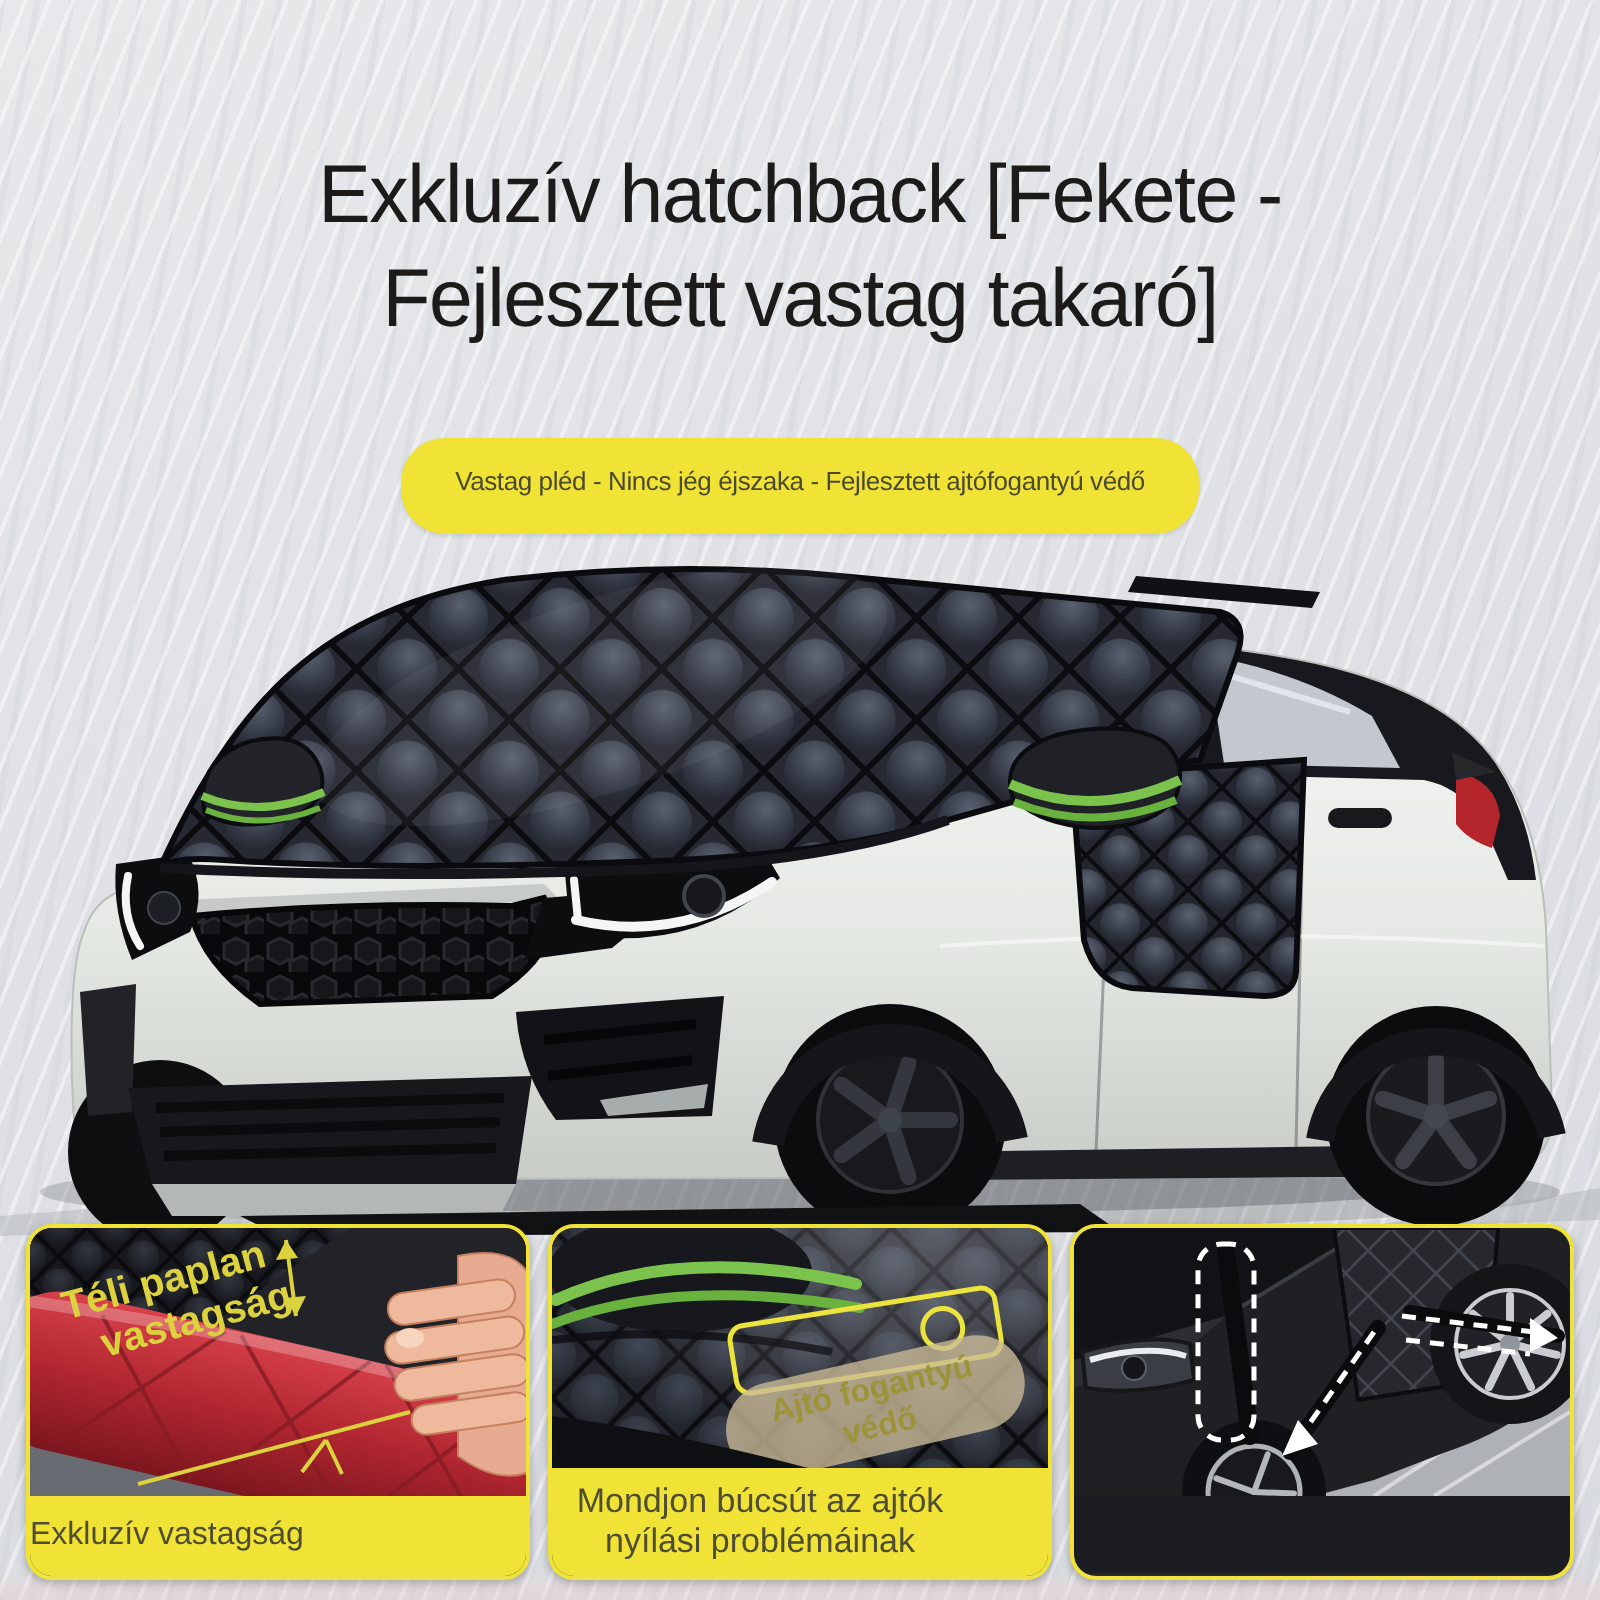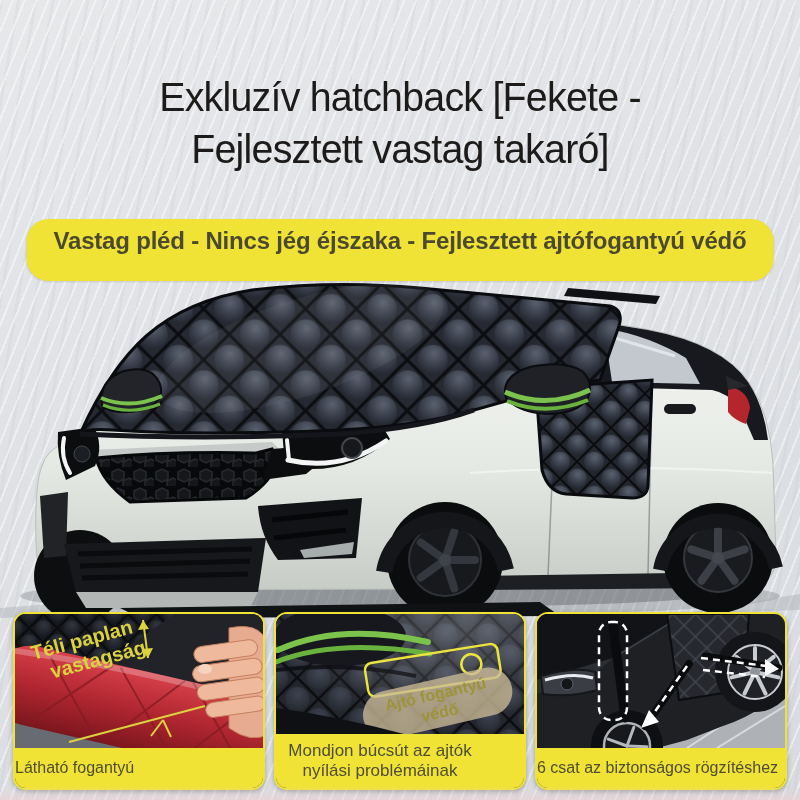--- a/index.html
+++ b/index.html
@@ -21,25 +21,25 @@
   .title{
     position:absolute;top:72px;left:0;width:800px;margin:0;
     text-align:center;
     font-size:41px;font-weight:500;letter-spacing:-0.8px;line-height:1.26;
     color:var(--title-text,#1d1b19);
     transform:scaleX(.96);transform-origin:50% 50%;
   }
   .title .line{display:block;}
   .badge{
     position:absolute;top:219px;left:50%;transform:translateX(-50%);
-    height:62px;line-height:44px;
+    height:48px;line-height:44px;
     padding:0 27px;border-radius:22px;
     background:var(--accent-yellow,#f0e335);
     color:var(--badge-text,#4b4a31);
-    font-size:24px;font-weight:700;letter-spacing:-0.2px;
+    font-size:13px;font-weight:400;letter-spacing:-0.2px;
     white-space:nowrap;
     box-shadow:0 1px 2px rgba(0,0,0,.12);
   }
   .hero{position:absolute;top:258px;left:0;width:800px;height:362px;display:block;}
   .panel{
     position:absolute;top:612px;width:252px;height:178px;
     box-sizing:border-box;
     border:2px solid var(--accent-yellow,#f0e335);
     border-radius:13px;overflow:hidden;
     background:#1c1d22;
@@ -253,21 +253,21 @@
         <line x1="128" y1="6" x2="133" y2="44"></line>
         <path d="M128,6 l-5,10 l11,-1 Z" class="oy" stroke="none"></path>
         <path d="M133,44 l-6,-9 l11,-1 Z" class="oy" stroke="none"></path>
       </g>
       <g class="oy-stroke" stroke-width="2" fill="none">
         <path d="M54,128 L190,92"></path>
         <path d="M148,106 l-12,16 M148,106 l8,17"></path>
       </g>
     </svg>
     <div class="caption">
-      <span>Látható fogantyú</span>
+      <span>Exkluzív vastagság</span>
     </div>
   </div>
 
   <div class="panel" id="panel-2">
     <svg class="panel-img" viewBox="0 0 248 120" aria-hidden="true">
       <defs>
         <radialGradient id="puffP2" cx="40%" cy="35%" r="80%">
           <stop offset="0" stop-color="#3c4250"></stop>
             <stop offset="1" stop-color="#22252c"></stop>
         </radialGradient>
@@ -356,19 +356,16 @@
       </g>
       <g>
         <rect class="dash" x="62" y="8" width="28" height="98" rx="12"></rect>
         <path class="dash" d="M150,52 L112,106"></path>
         <polygon points="104,114 112,96 122,108" fill="#ffffff"></polygon>
         <path class="dash" d="M164,44 L230,52"></path>
         <path class="dash" d="M166,56 L228,63"></path>
         <polygon points="242,55 228,45 228,62" fill="#ffffff"></polygon>
       </g>
     </svg>
-    <div class="caption">
-      <span>6 csat az biztonságos rögzítéshez</span>
-    </div>
   </div>
 
   <div class="bottom-tint"></div>
 </div>
 
 </body></html>

